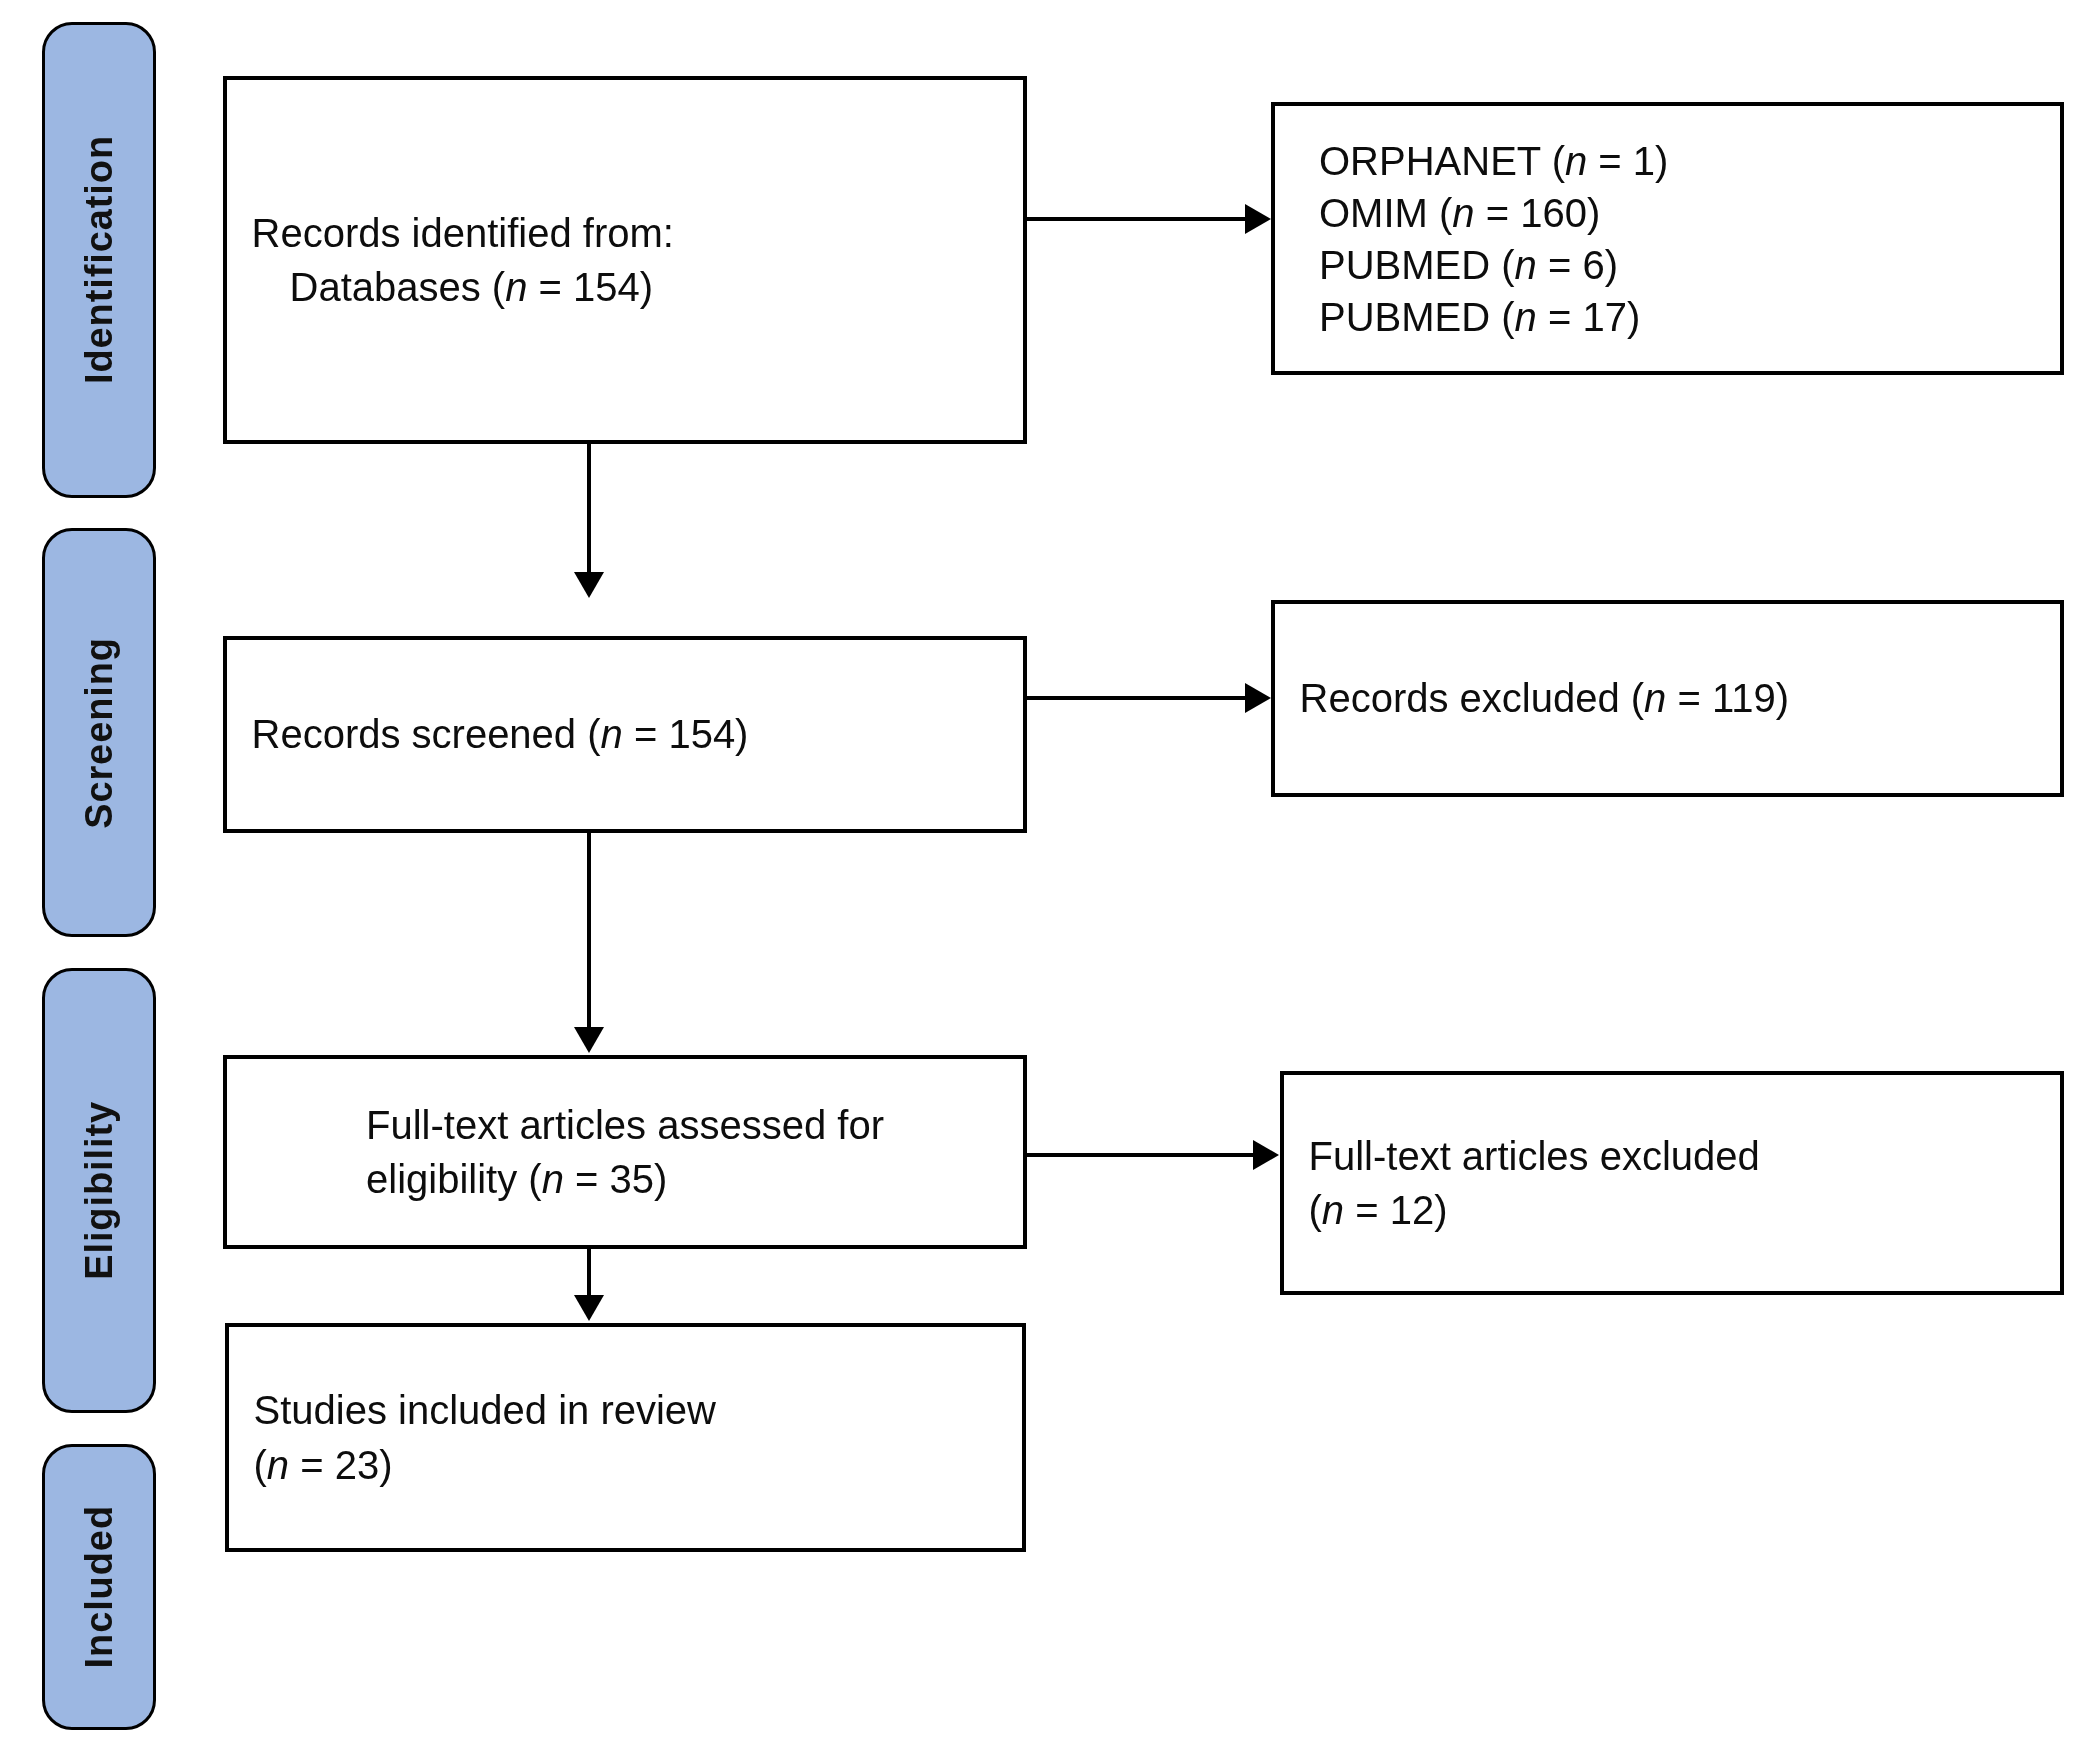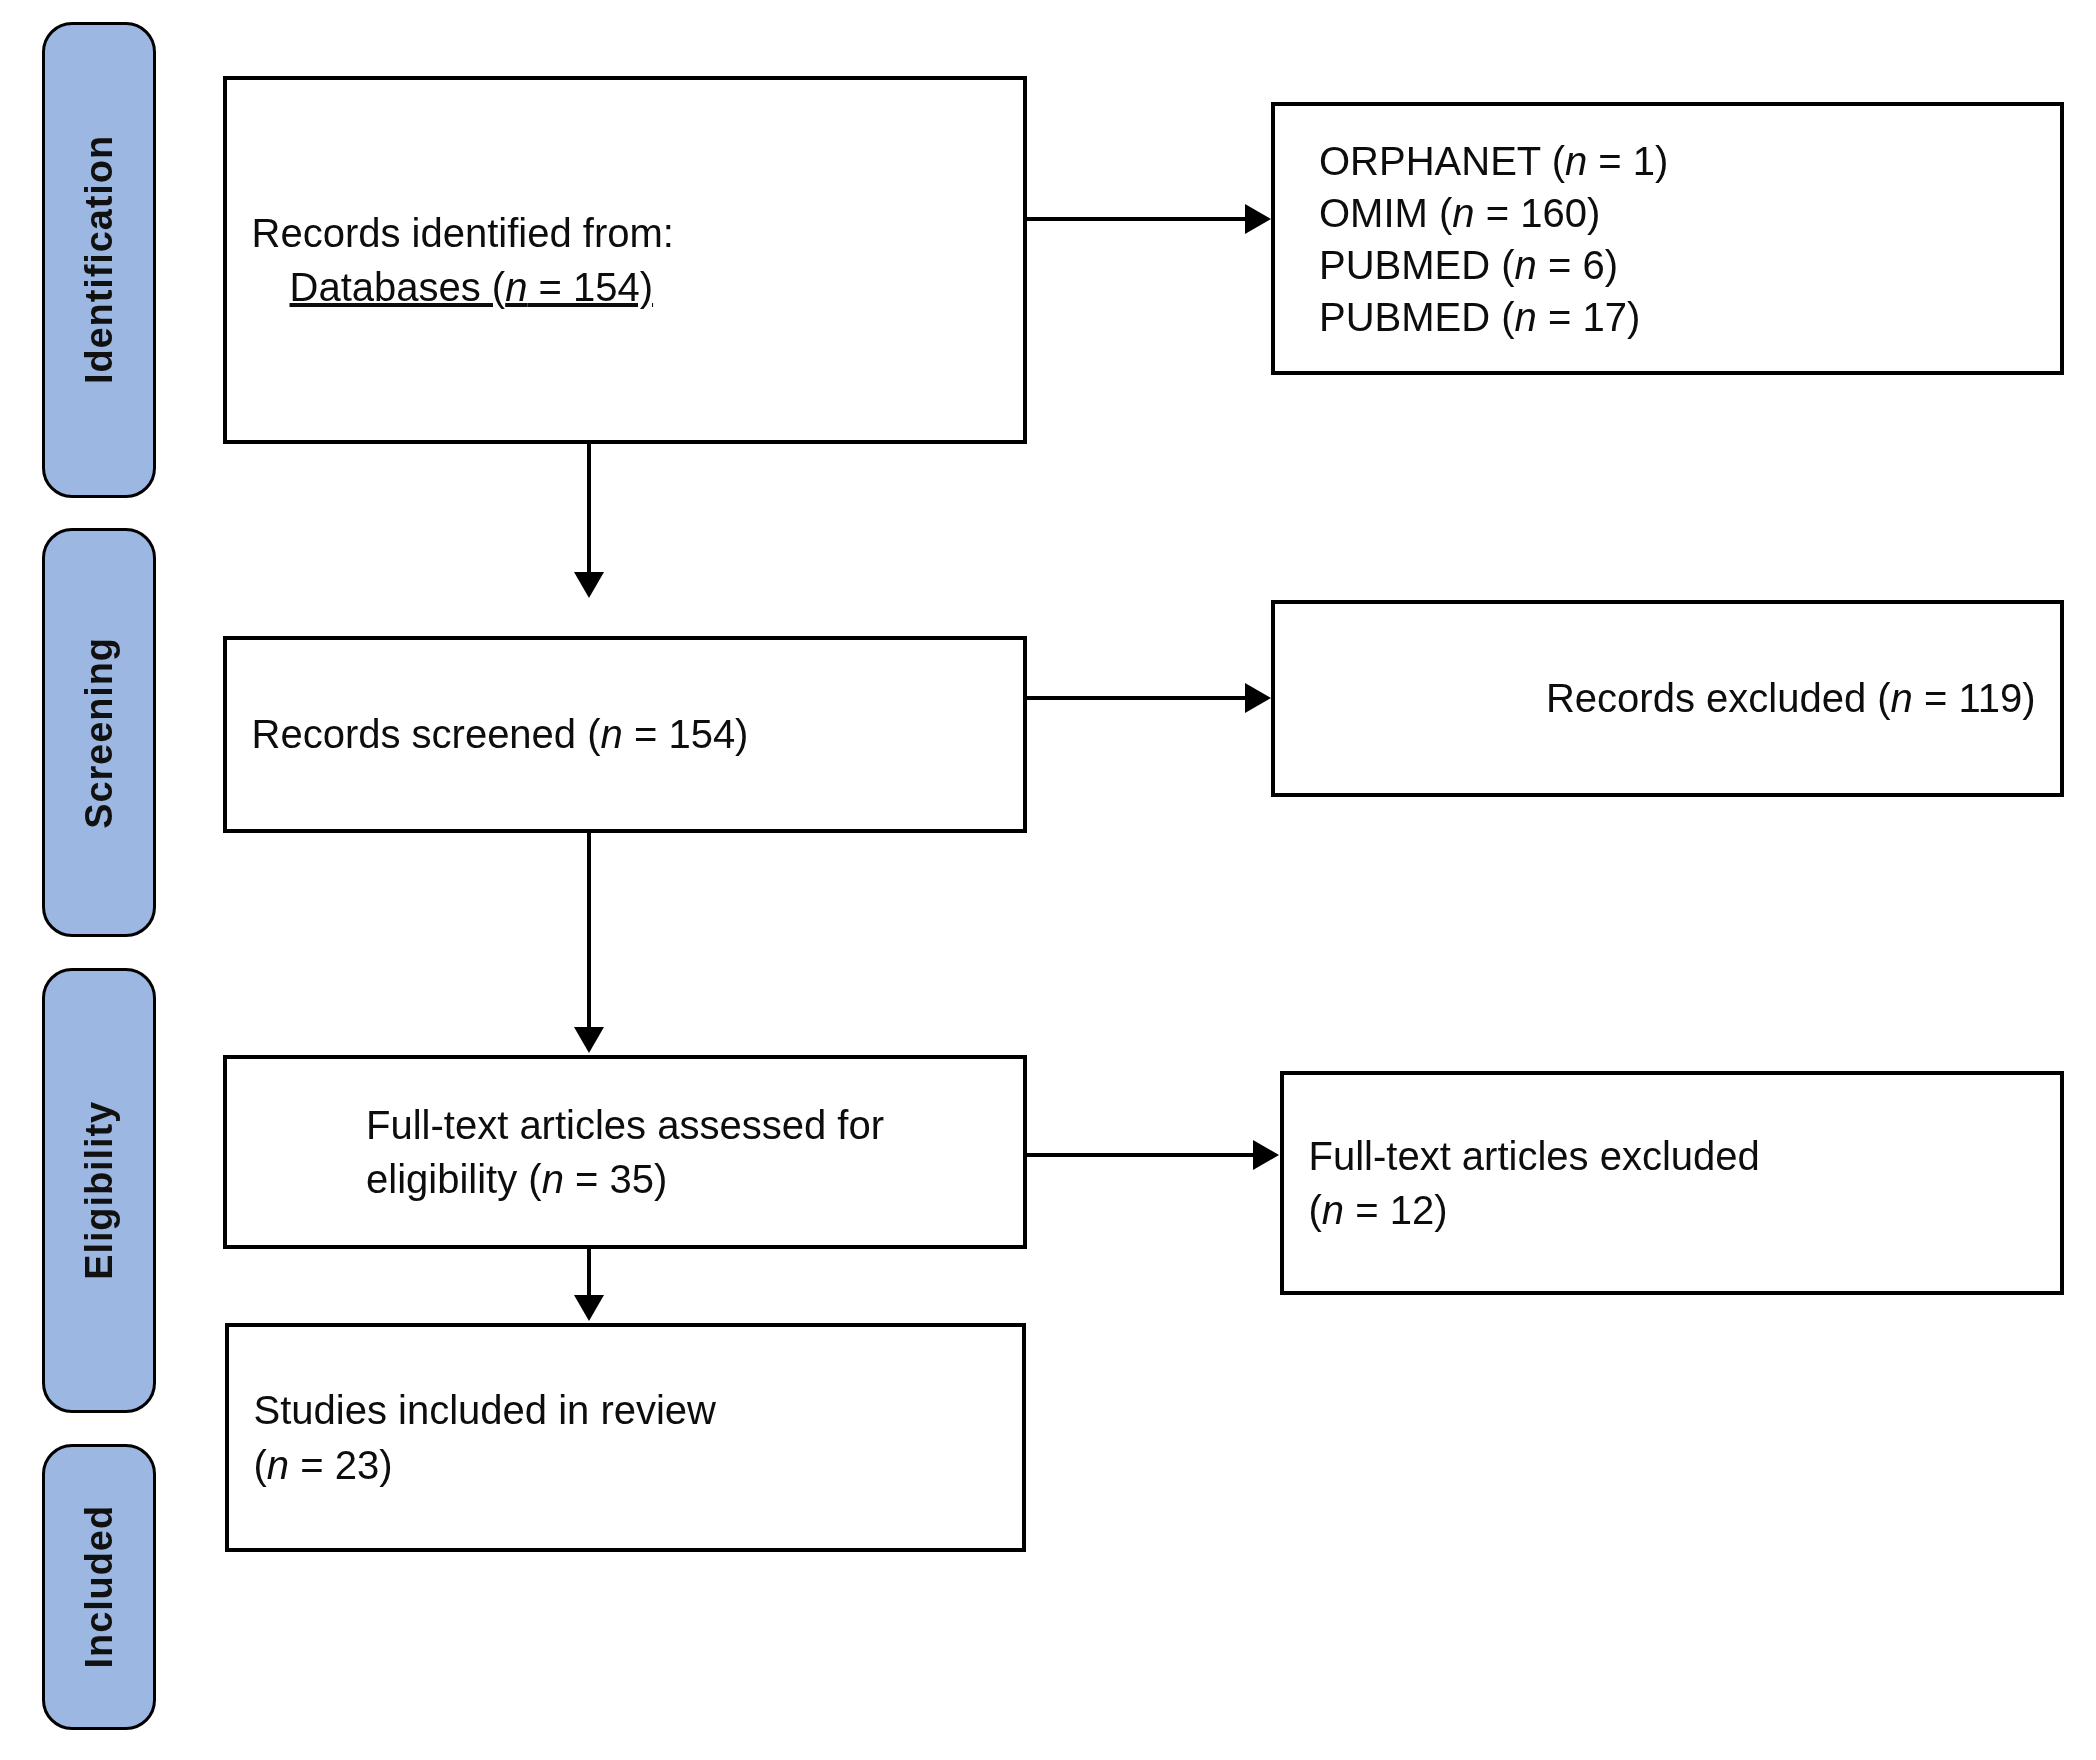--- a/index.html
+++ b/index.html
@@ -55,21 +55,20 @@
   .flow-box .box-text {
     font-size: 40px;
     line-height: 1.36;
     color: #0d0d0d;
     padding: 0 24.5px;
     font-family: "Liberation Sans", sans-serif;
   }
   .flow-box .box-text .indent {
     display: block;
     padding-left: 38px;
-    text-decoration: underline;
   }
   .flow-box.sources .box-text {
     padding: 0 44px;
     line-height: 1.30;
   }
   .flow-box .line {
     display: block;
   }
   em.n {
     font-style: italic;
@@ -157,21 +156,21 @@
       <span class="line"><span>PUBMED</span> (<em class="n">n</em><span> = 17)</span></span>
     </div>
   </div>
 
   <div class="flow-box" style="left:223px; top:636px; width:804px; height:197px;">
     <div class="box-text">
       <span class="line"><span>Records screened (</span><em class="n">n</em><span> = 154)</span></span>
     </div>
   </div>
 
-  <div class="flow-box" style="left:1271px; top:600px; width:793px; height:197px;align-items:flex-end;">
+  <div class="flow-box" style="left:1271px; top:600px; width:793px; height:197px;">
     <div class="box-text">
       <span class="line"><span>Records excluded (</span><em class="n">n</em><span> = 119)</span></span>
     </div>
   </div>
 
   <div class="flow-box" style="left:223px; top:1055px; width:804px; height:194px;align-items:center;">
     <div class="box-text">
       <span class="line">Full-text articles assessed for</span>
       <span class="line"><span>eligibility (</span><em class="n">n</em><span> = 35)</span></span>
     </div>

